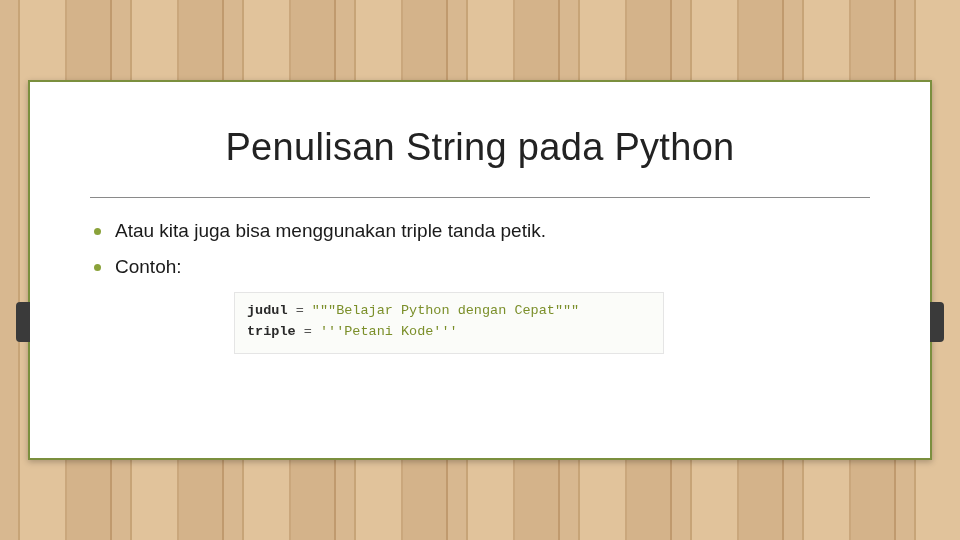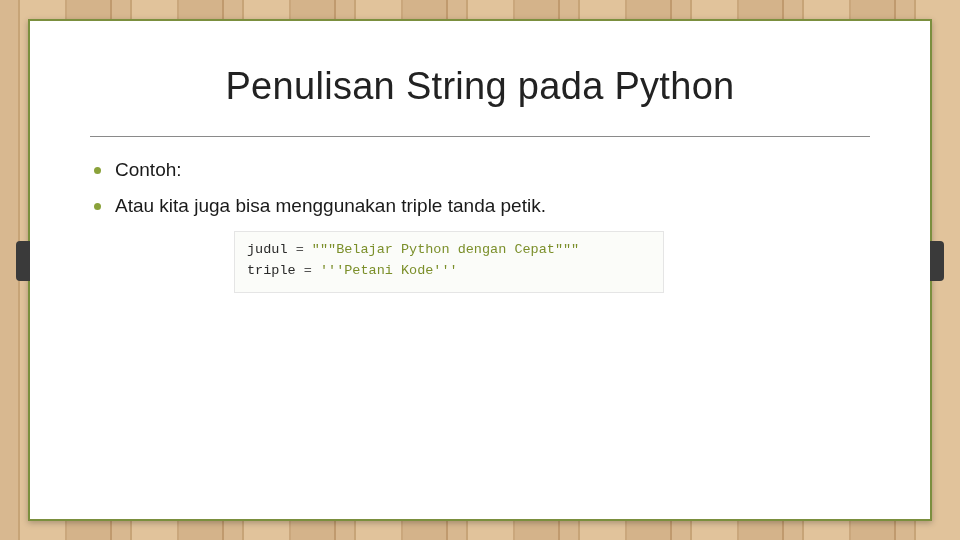--- a/index.html
+++ b/index.html
@@ -13,21 +13,21 @@
       #caa77c 65px, #caa77c 67px,
       #d4b38a 67px, #d4b38a 110px,
       #c09a6e 110px, #c09a6e 112px
     );
     display: flex;
     align-items: center;
     justify-content: center;
   }
   .slide {
     width: 904px;
-    height: 502px;
+    height: 380px;
     background: #ffffff;
     border: 2px solid #7b8f3e;
     box-shadow: 0 2px 6px rgba(0,0,0,0.25);
     position: relative;
     padding: 44px 60px 40px 60px;
   }
   .title {
     font-size: 38px;
     color: #222;
     text-align: center;
@@ -65,21 +65,21 @@
     margin-top: 4px;
     border: 1px solid #e5e5e5;
     background: #fbfcf9;
     padding: 8px 12px 10px 12px;
     width: 430px;
     font-family: "Courier New", Consolas, monospace;
     font-size: 13.5px;
     line-height: 1.55;
     white-space: pre;
   }
-  .kw { font-weight: normal; color: #2a2a2a; }
+  .kw { font-weight: bold; color: #2a2a2a; }
   .op { color: #555; }
   .str { color: #7b8f2a; }
   .tab-left {
     position: absolute;
     left: -14px;
     top: 220px;
     width: 14px;
     height: 40px;
     background: #3a3a3a;
     border-radius: 4px 0 0 4px;
@@ -100,23 +100,23 @@
 <div class="slide">
   <div class="tab-left"></div>
   <div class="tab-right"></div>
 
   <h1 class="title">Penulisan String pada Python</h1>
   <div class="hr"></div>
 
   <ul class="bullets">
     <li>
       <span class="dot"></span>
-      <span>Contoh:</span>
+      <span>Atau kita juga bisa menggunakan triple tanda petik.</span>
     </li>
     <li>
       <span class="dot"></span>
-      <span>Atau kita juga bisa menggunakan triple tanda petik.</span>
+      <span>Contoh:</span>
     </li>
   </ul>
 
   <div class="code-block"><span class="kw">judul</span> <span class="op">=</span> <span class="str">"""Belajar Python dengan Cepat"""</span>
 <span class="kw">triple</span> <span class="op">=</span> <span class="str">'''Petani Kode'''</span></div>
 </div>
 
 </body></html>

